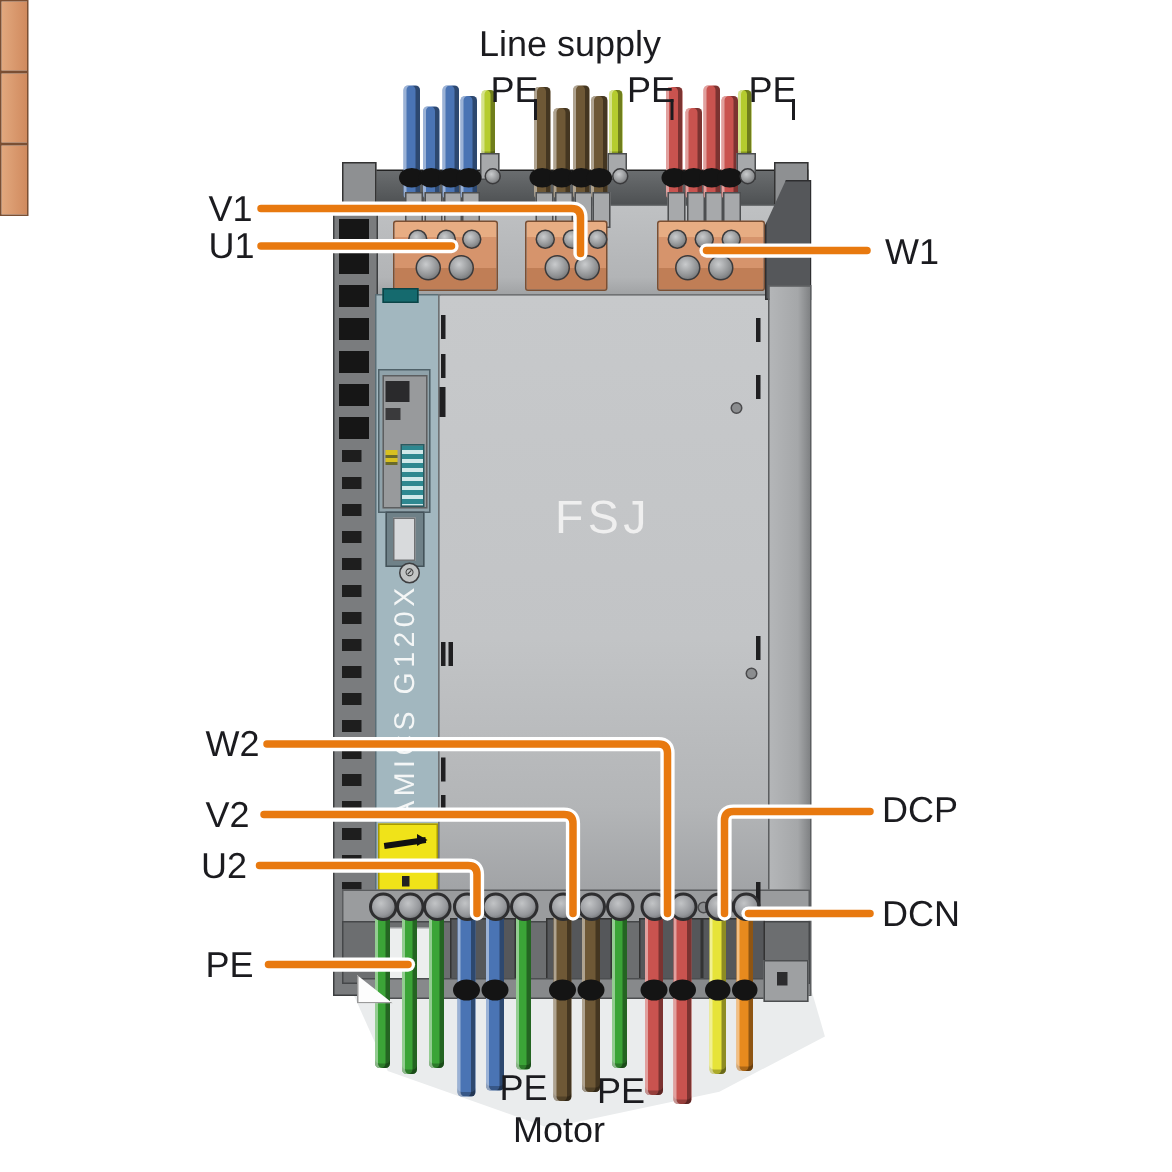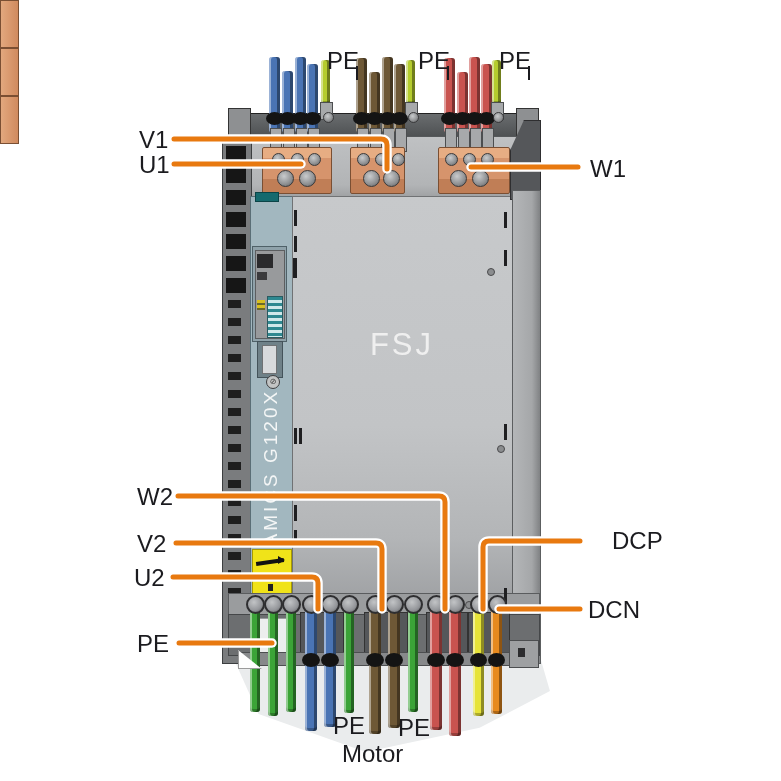--- a/index.html
+++ b/index.html
@@ -254,28 +254,29 @@
       <path class="lead" d="M578 167 L471 167"></path>
       <path class="lead" d="M178 496 L439 496 Q445 496 445 502 L445 609"></path>
       <path class="lead" d="M176 543 L376 543 Q382 543 382 549 L382 609"></path>
       <path class="lead" d="M173 577 L312 577 Q318 577 318 583 L318 609"></path>
       <path class="lead" d="M179 643 L272 643"></path>
       <path class="lead" d="M580 541 L489 541 Q483 541 483 547 L483 609"></path>
       <path class="lead" d="M580 609 L499 609"></path>
     </g>
   </svg>
 
+  <div class="label" style="left:300px;top:16px;width:160px;text-align:center;">Line supply</div>
   <div class="label" style="left:327px;top:47px;">PE</div>
   <div class="label" style="left:418px;top:47px;">PE</div>
   <div class="label" style="left:499px;top:47px;">PE</div>
   <div class="label" style="left:139px;top:126px;">V1</div>
   <div class="label" style="left:139px;top:151px;">U1</div>
   <div class="label" style="left:590px;top:155px;">W1</div>
   <div class="label" style="left:137px;top:483px;">W2</div>
   <div class="label" style="left:137px;top:530px;">V2</div>
   <div class="label" style="left:134px;top:564px;">U2</div>
   <div class="label" style="left:137px;top:630px;">PE</div>
-  <div class="label" style="left:612px;top:527px;">DCP</div>
+  <div class="label" style="left:588px;top:527px;">DCP</div>
   <div class="label" style="left:588px;top:596px;">DCN</div>
   <div class="label" style="left:333px;top:712px;">PE</div>
   <div class="label" style="left:398px;top:714px;">PE</div>
   <div class="label" style="left:342px;top:740px;">Motor</div>
 </div>
 
 </body></html>

